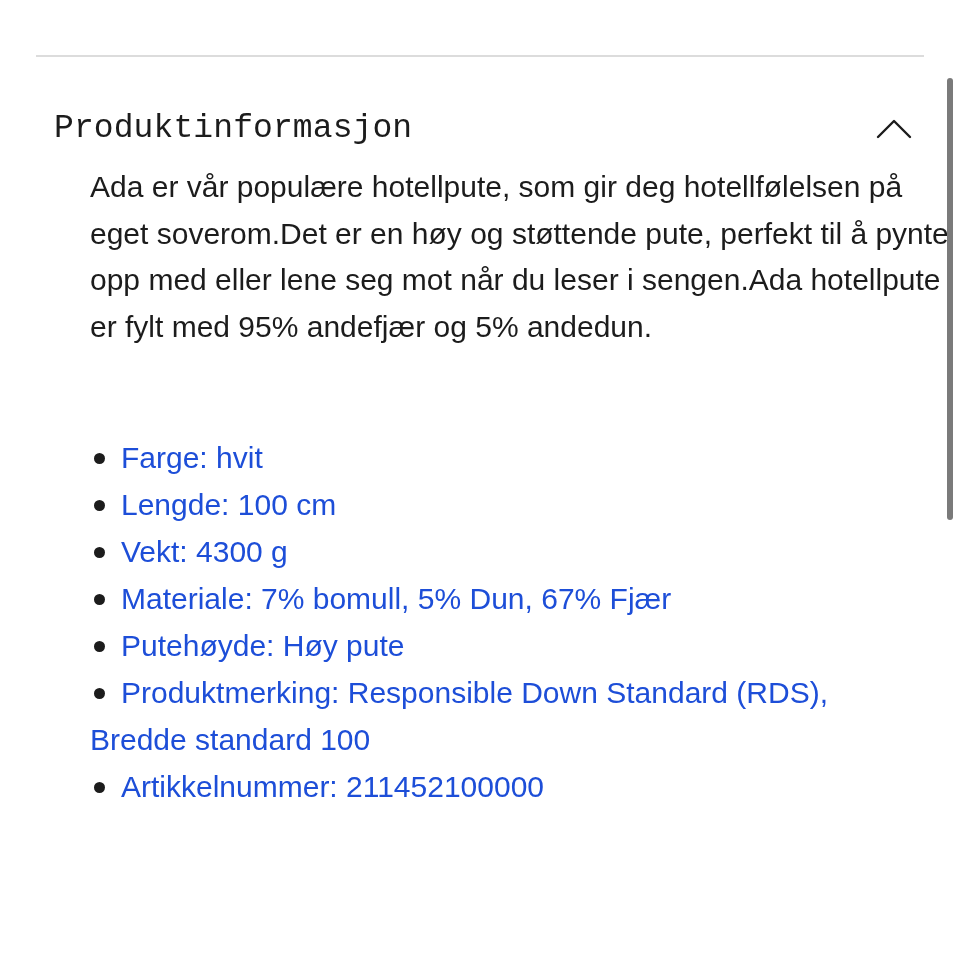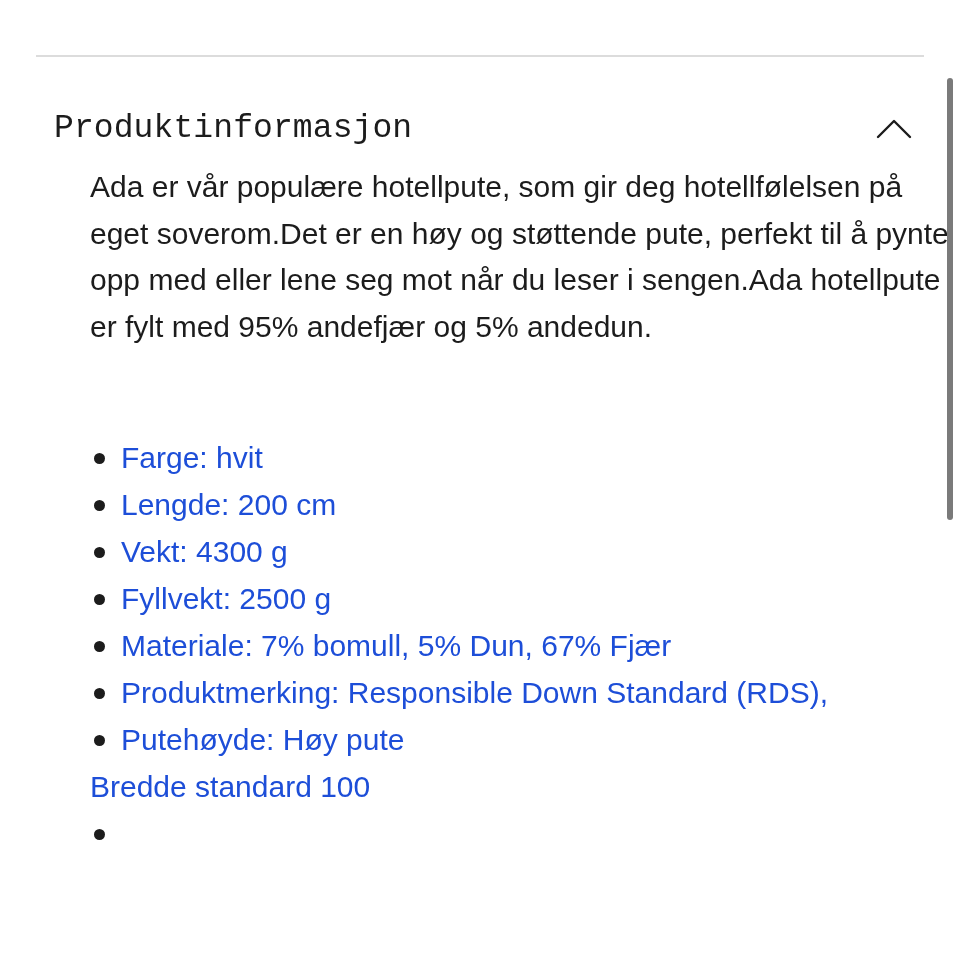--- a/index.html
+++ b/index.html
@@ -112,24 +112,23 @@
       <polyline points="2,20 18,4 34,20" fill="none" stroke="#1c1c1c" stroke-width="2.4" stroke-linecap="round" stroke-linejoin="round"></polyline>
     </svg>
   </span>
 </div>
 
 <div class="content">
   <p class="description">Ada er vår populære hotellpute, som gir deg hotellfølelsen på eget soverom.Det er en høy og støttende pute, perfekt til å pynte opp med eller lene seg mot når du leser i sengen.Ada hotellpute er fylt med 95% andefjær og 5% andedun.</p>
 
   <ul class="specs">
     <li><span class="bullet"></span><span>Farge: hvit</span></li>
-    <li><span class="bullet"></span><span>Lengde: 200 cm</span></li>
+    <li><span class="bullet"></span><span>Lengde: 100 cm</span></li>
     <li><span class="bullet"></span><span>Vekt: 4300 g</span></li>
-    <li><span class="bullet"></span><span>Fyllvekt: 2500 g</span></li>
     <li><span class="bullet"></span><span>Materiale: 7% bomull, 5% Dun, 67% Fjær</span></li>
+    <li><span class="bullet"></span><span>Putehøyde: Høy pute</span></li>
     <li><span class="bullet"></span><span>Produktmerking: Responsible Down Standard (RDS),</span></li>
-    <li><span class="bullet"></span><span>Putehøyde: Høy pute</span></li>
     <li class="wrap-line"><span>Bredde standard 100</span></li>
-    <li><span class="bullet"></span></li>
+    <li><span class="bullet"></span><span>Artikkelnummer: 211452100000</span></li>
   </ul>
 </div>
 
 <div class="scrollbar-thumb"></div>
 
 </body></html>

